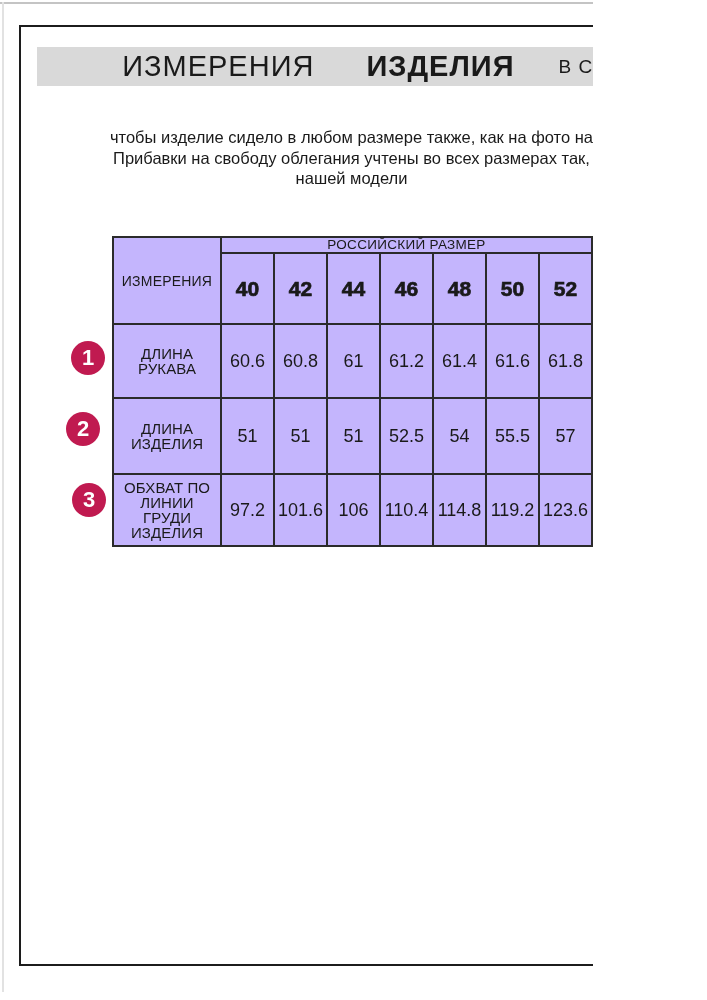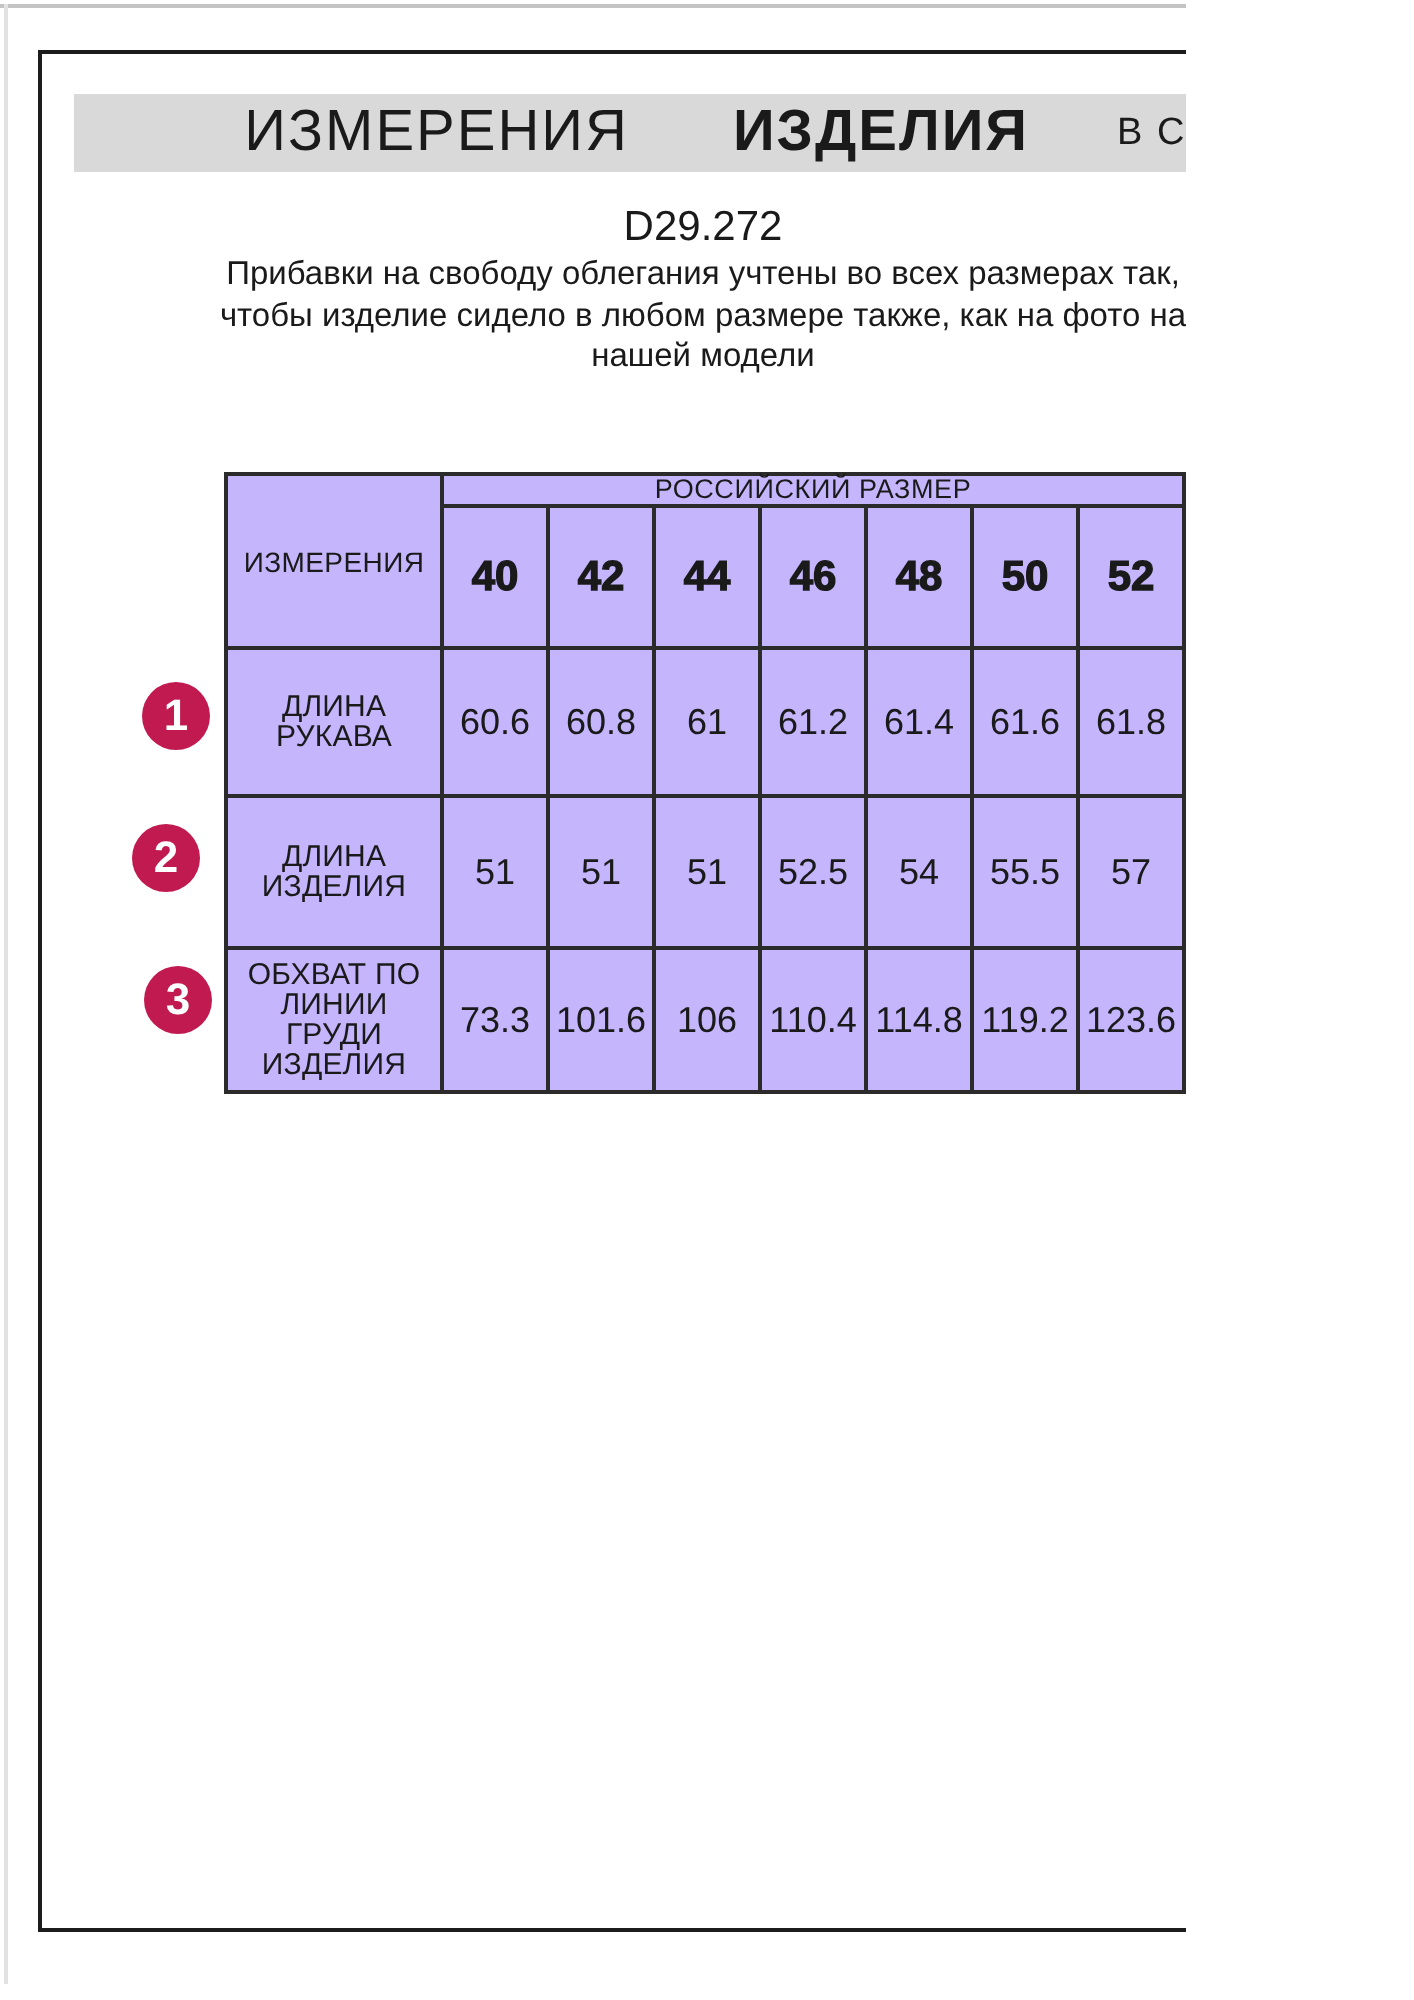--- a/index.html
+++ b/index.html
@@ -75,25 +75,24 @@
   <div class="edge-line-left"></div>
 
   <div class="frame"></div>
 
   <div class="title-bar">
     <span class="title-measure">ИЗМЕРЕНИЯ</span>
     <span class="title-product">ИЗДЕЛИЯ</span>
     <span class="title-units">В СМ</span>
   </div>
 
-  <div class="product-code">D29.272</div>
 
   <div class="description">
+    <div>чтобы изделие сидело в любом размере также, как на фото на</div>
     <div>Прибавки на свободу облегания учтены во всех размерах так,</div>
-    <div>чтобы изделие сидело в любом размере также, как на фото на</div>
     <div>нашей модели</div>
   </div>
 
   <table class="size-table">
     <colgroup>
       <col style="width:108px">
       <col style="width:53px">
         <col style="width:53px">
         <col style="width:53px">
       <col style="width:53px">
@@ -130,21 +129,21 @@
         <td class="value-cell">51</td>
         <td class="value-cell">51</td>
         <td class="value-cell">51</td>
         <td class="value-cell">52.5</td>
         <td class="value-cell">54</td>
         <td class="value-cell">55.5</td>
         <td class="value-cell">57</td>
       </tr>
       <tr class="row-chest">
         <td class="label-cell">ОБХВАТ ПО ЛИНИИ ГРУДИ ИЗДЕЛИЯ</td>
-        <td class="value-cell">73.3</td>
+        <td class="value-cell">97.2</td>
         <td class="value-cell">101.6</td>
         <td class="value-cell">106</td>
         <td class="value-cell">110.4</td>
         <td class="value-cell">114.8</td>
         <td class="value-cell">119.2</td>
         <td class="value-cell">123.6</td>
       </tr>
     </tbody>
   </table>
 

